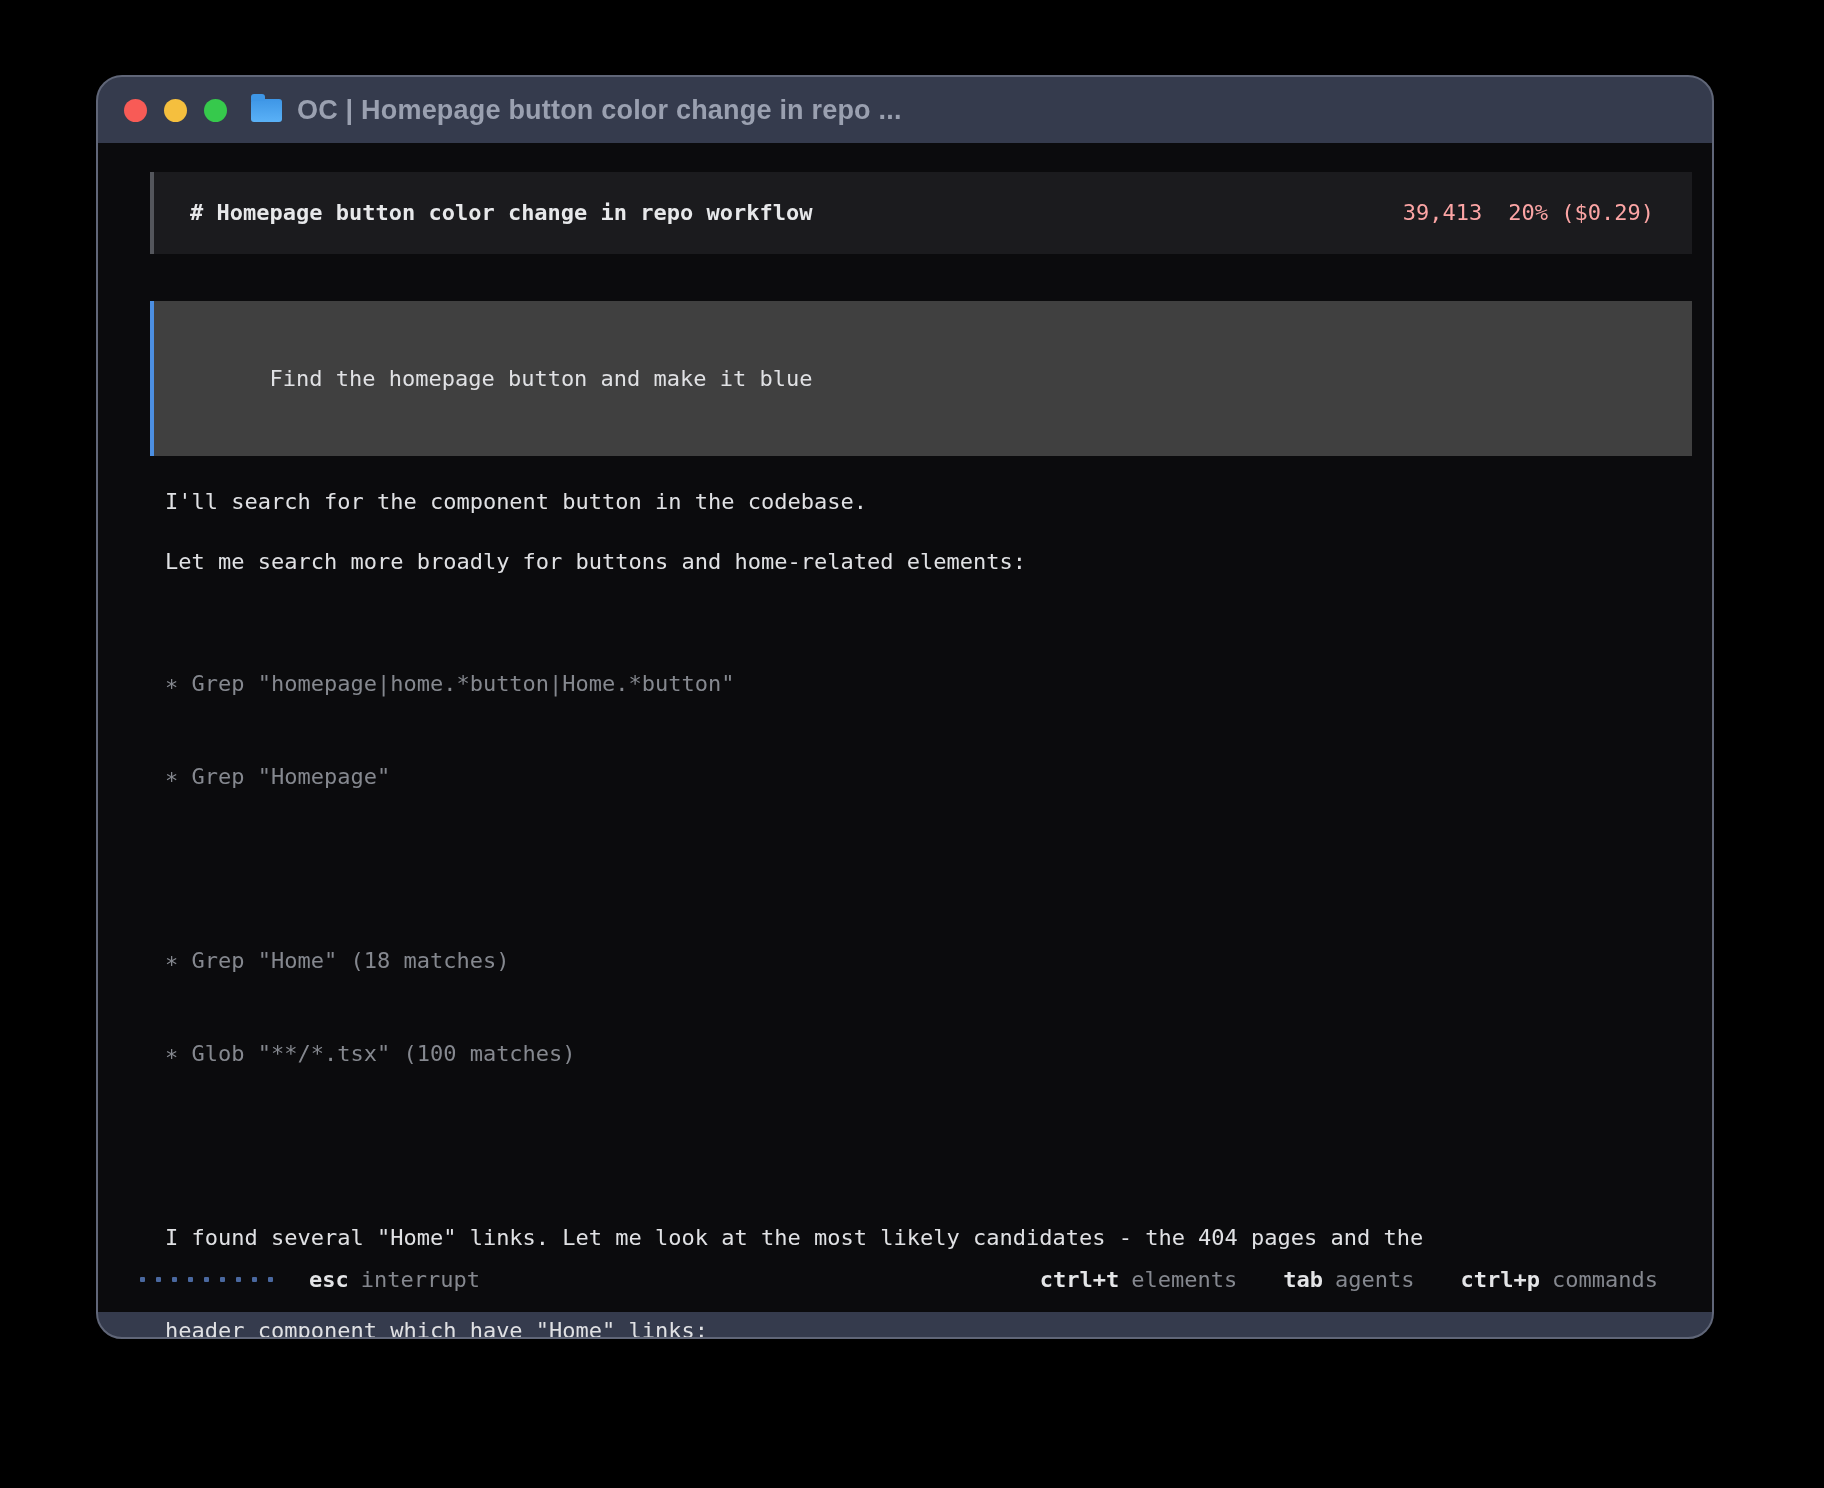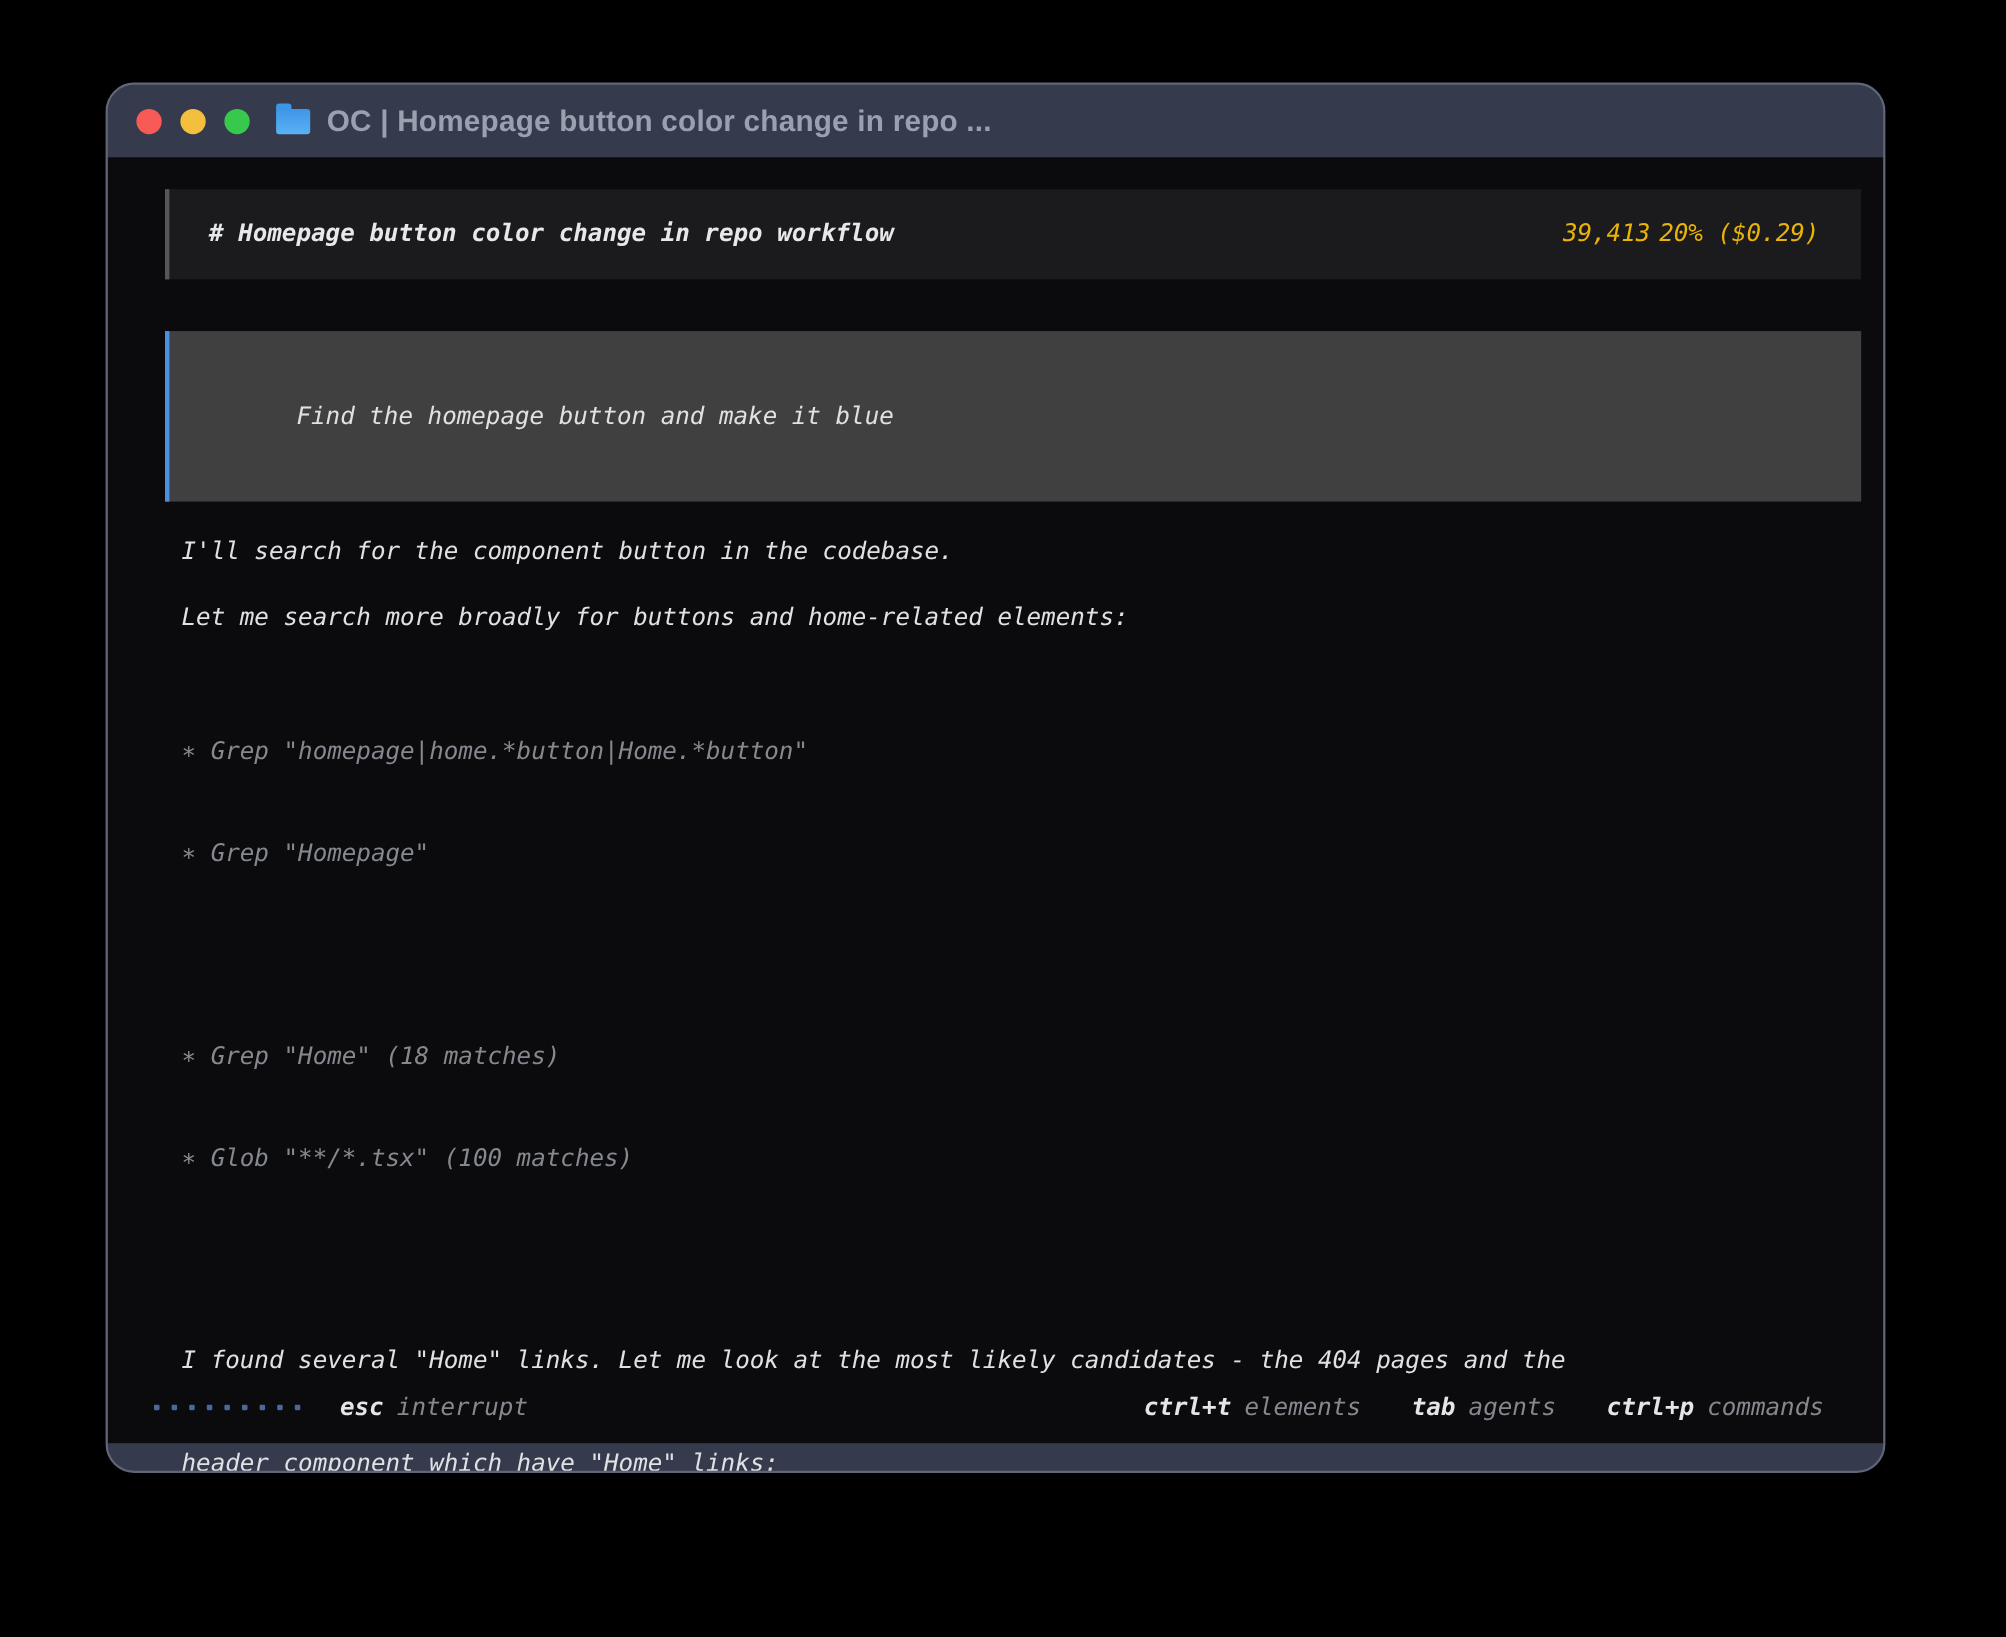--- a/index.html
+++ b/index.html
@@ -53,34 +53,33 @@
     color: #9aa0b0;
     letter-spacing: 0.2px;
     white-space: nowrap;
   }
   .terminal {
     position: absolute;
     top: 66px; left: 0; right: 0; bottom: 25px;
     background: #0b0b0d;
     font-size: 22px;
     color: #e4e5e7;
-    font-style: italic;
   }
   .header-block {
     margin: 29px 20px 0 52px;
     background: #1b1b1e;
     border-left: 4px solid #54565c;
     padding: 28px 38px 28px 36px;
     display: flex;
     justify-content: space-between;
     align-items: center;
     line-height: 26px;
   }
   .header-title { font-weight: 700; color: #e7e8ea; white-space: pre; }
-  .header-stats { color: #eab308; display: flex; gap: 8px; white-space: pre; }
+  .header-stats { color: #fca5a5; display: flex; gap: 26px; white-space: pre; }
   .user-block {
     margin: 47px 20px 0 52px;
     background: #404040;
     border-left: 4px solid #4c8fe2;
     padding: 31px 36px;
     line-height: 31px;
     color: #e0e1e4;
     white-space: pre;
   }
   .convo {

